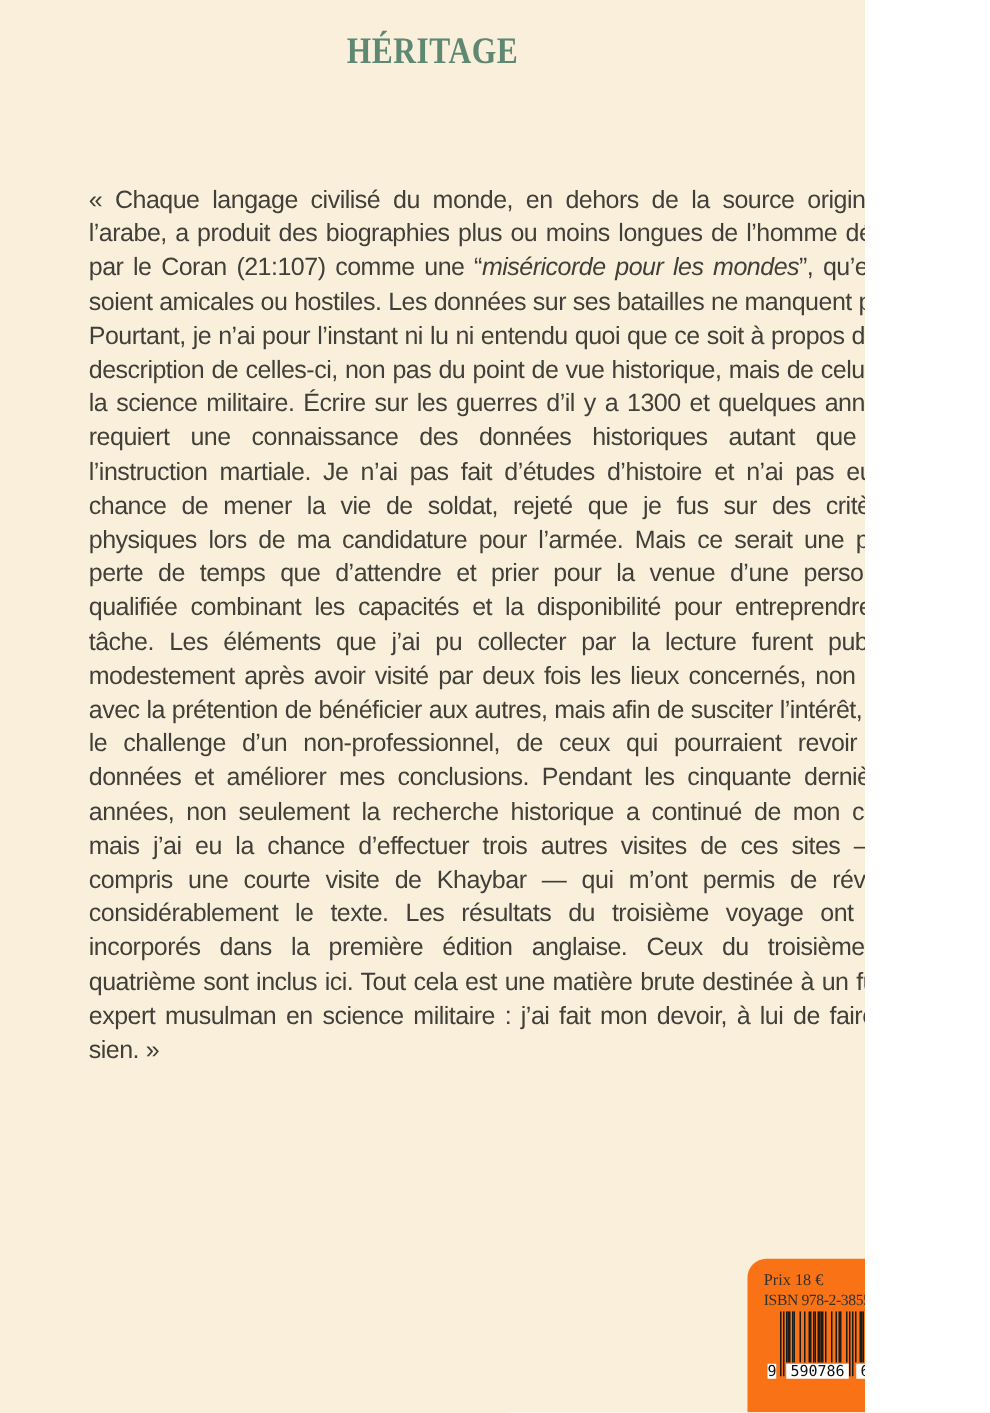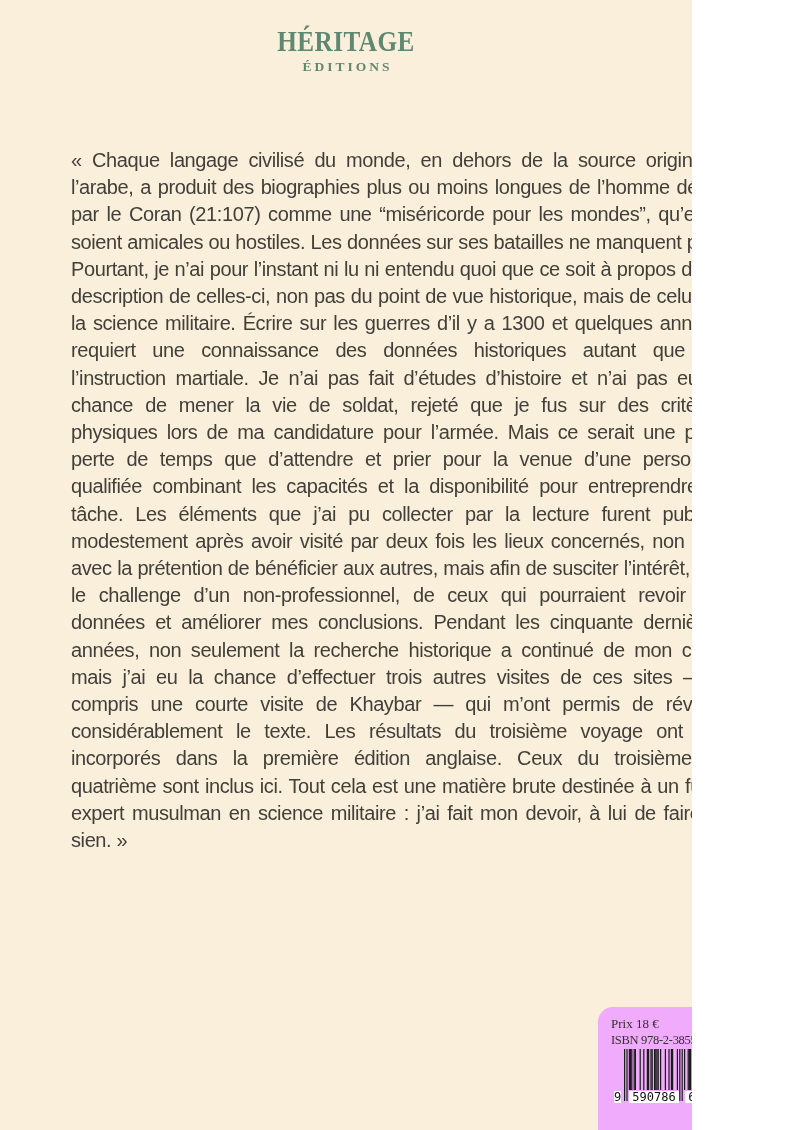--- a/index.html
+++ b/index.html
@@ -41,28 +41,28 @@
   .quote {
     position:absolute;
     left:71px; top:147px; width:652px;
     font-size:20px;
     line-height:27.2px;
     letter-spacing:-0.4px;
     word-spacing:0.2px;
     color:#413f39;
     text-align:justify;
   }
-  .quote .em { }
+  .quote .em { font-style:italic; }
 
   
   .price-box {
     position:absolute;
     left:598px; top:1007px;
     width:136px; height:123px;
-    background:#f0abfc;
+    background:#f97316;
     border-radius:15px 15px 0 0;
     padding:10px 0 0 13px;
   }
   .price {
     font-family:"Liberation Serif",serif;
     font-size:13px;
     color:#33312c;
     line-height:1.15;
   }
   .isbn {
@@ -94,21 +94,20 @@
   .bc-left  { left:13px; width:50px; text-align:center; }
   .bc-right { left:69px; width:50px; text-align:center; }
 </style>
 </head>
 <body>
 
 <div class="page">
 
   <div class="logo">
     <div class="logo-title">HÉRITAGE</div>
-    <div class="logo-sub">ÉDITIONS</div>
   </div>
 
   <p class="quote"><span>« Chaque langage civilisé du monde, en dehors de la source originale, l’arabe, a produit des biographies plus ou moins longues de l’homme décrit par le Coran (21:107) comme une “</span><span class="em">miséricorde pour les mondes</span><span>”, qu’elles soient amicales ou hostiles. Les données sur ses batailles ne manquent pas. Pourtant, je n’ai pour l’instant ni lu ni entendu quoi que ce soit à propos de la description de celles-ci, non pas du point de vue historique, mais de celui de la science militaire. Écrire sur les guerres d’il y a 1300 et quelques années requiert une connaissance des données historiques autant que de l’instruction martiale. Je n’ai pas fait d’études d’histoire et n’ai pas eu la chance de mener la vie de soldat, rejeté que je fus sur des critères physiques lors de ma candidature pour l’armée. Mais ce serait une pure perte de temps que d’attendre et prier pour la venue d’une personne qualifiée combinant les capacités et la disponibilité pour entreprendre la tâche. Les éléments que j’ai pu collecter par la lecture furent publiés modestement après avoir visité par deux fois les lieux concernés, non pas avec la prétention de bénéficier aux autres, mais afin de susciter l’intérêt, par le challenge d’un non-professionnel, de ceux qui pourraient revoir les données et améliorer mes conclusions. Pendant les cinquante dernières années, non seulement la recherche historique a continué de mon côté, mais j’ai eu la chance d’effectuer trois autres visites de ces sites — y compris une courte visite de Khaybar — qui m’ont permis de réviser considérablement le texte. Les résultats du troisième voyage ont été incorporés dans la première édition anglaise. Ceux du troisième et quatrième sont inclus ici. Tout cela est une matière brute destinée à un futur expert musulman en science militaire : j’ai fait mon devoir, à lui de faire le sien. »</span></p>
 
   <div class="price-box">
     <div class="price">Prix 18 €</div>
     <div class="isbn">ISBN 978-2-38555-053-5</div>
     <div class="barcode-wrap">
       <svg id="barcode-svg" class="barcode-svg" width="114" height="54" viewBox="0 0 114 54">
           <rect x="0.0" y="0" width="1.2" height="52" fill="#1b1b1b"></rect>

